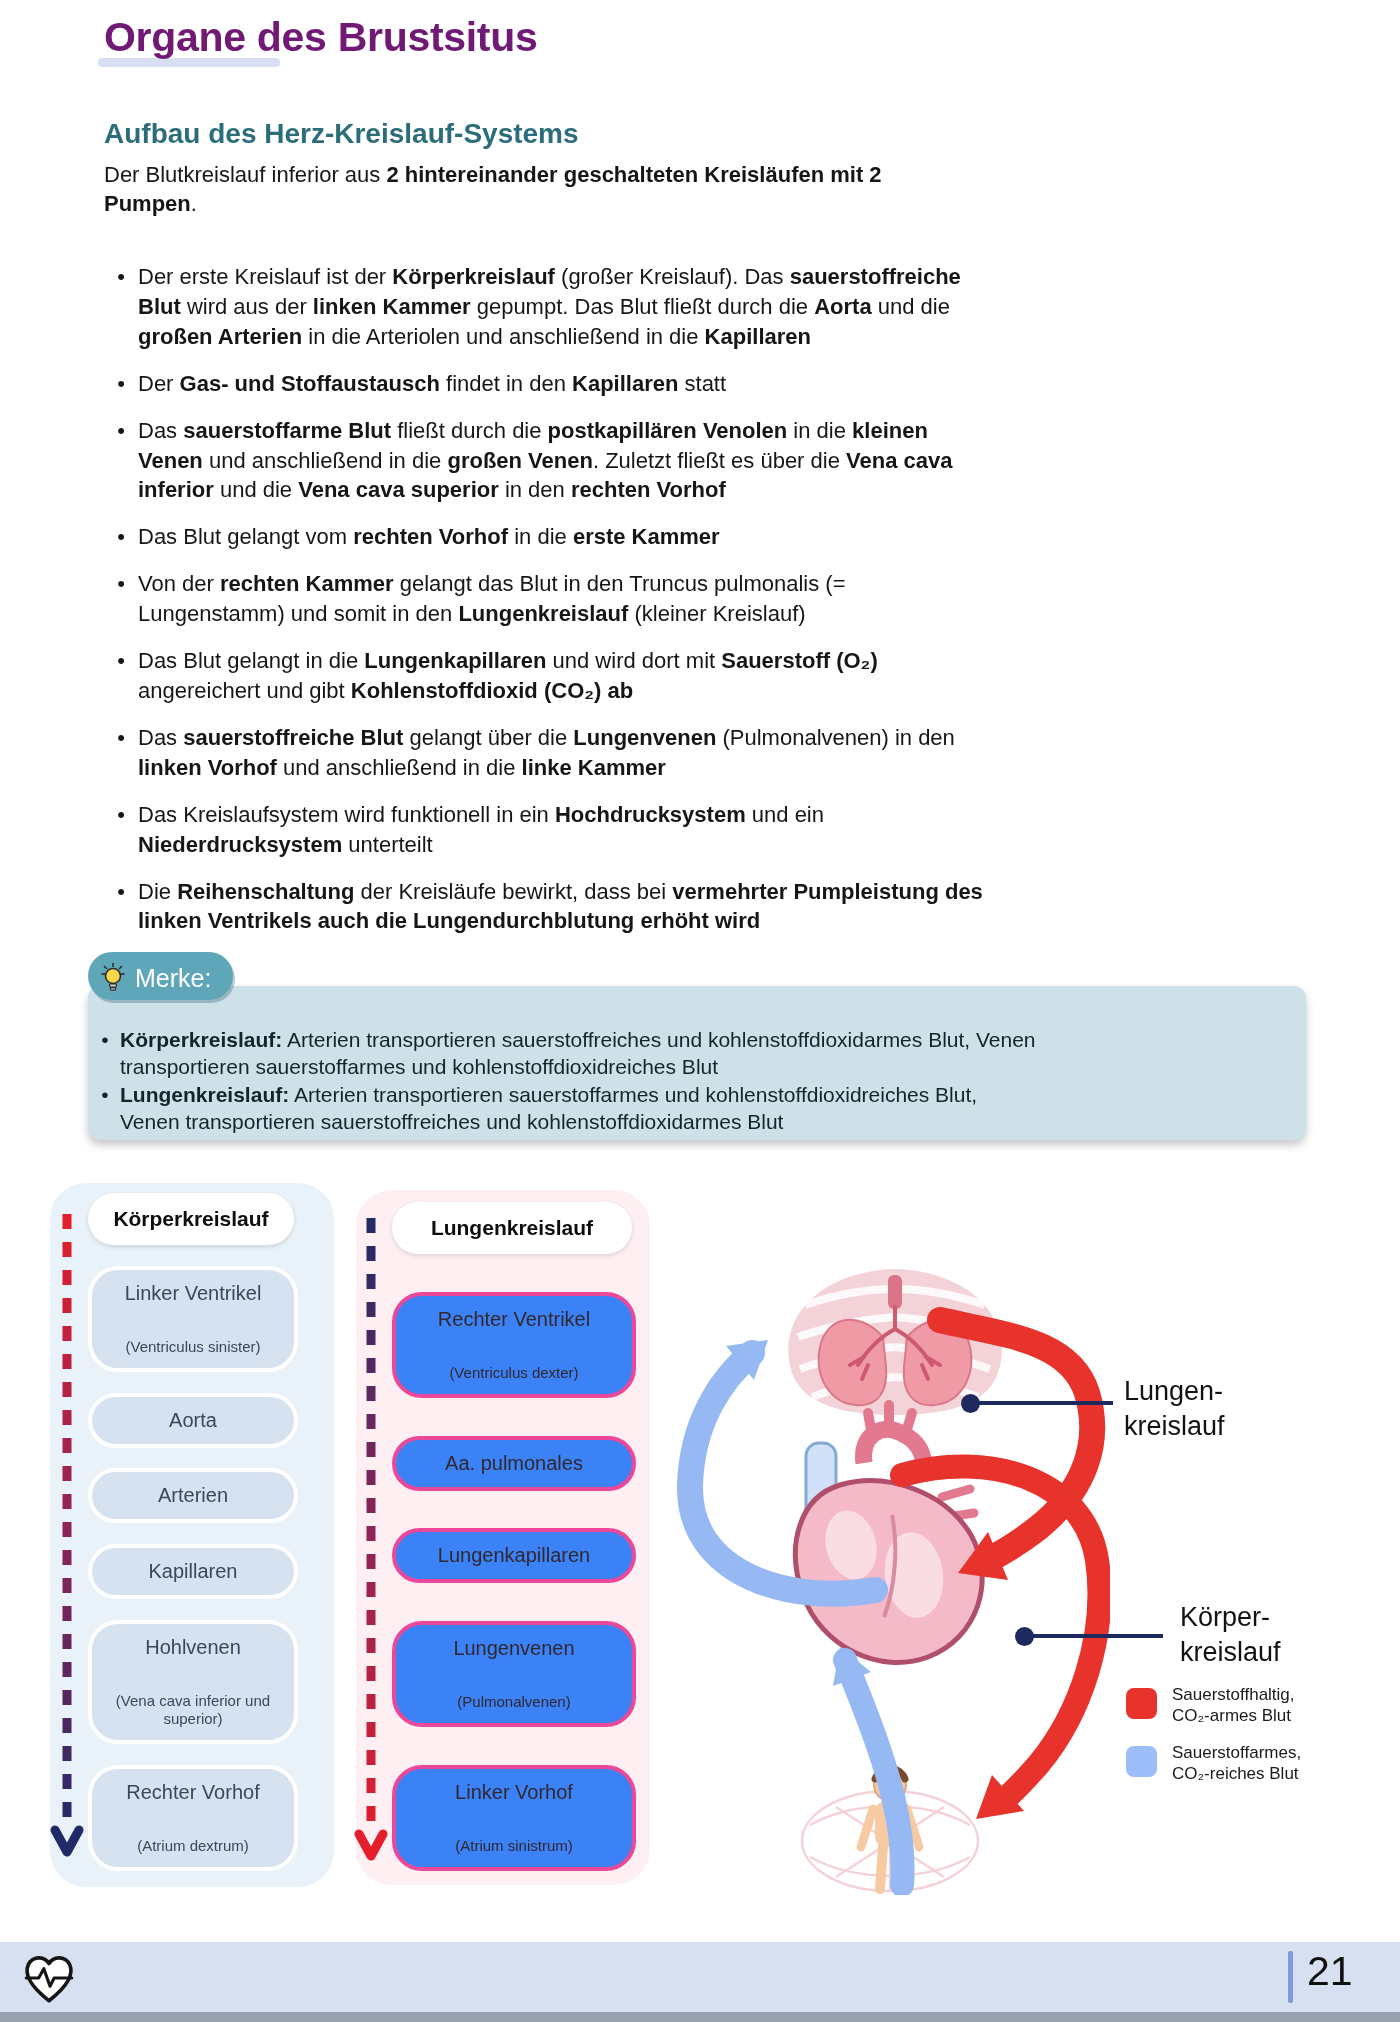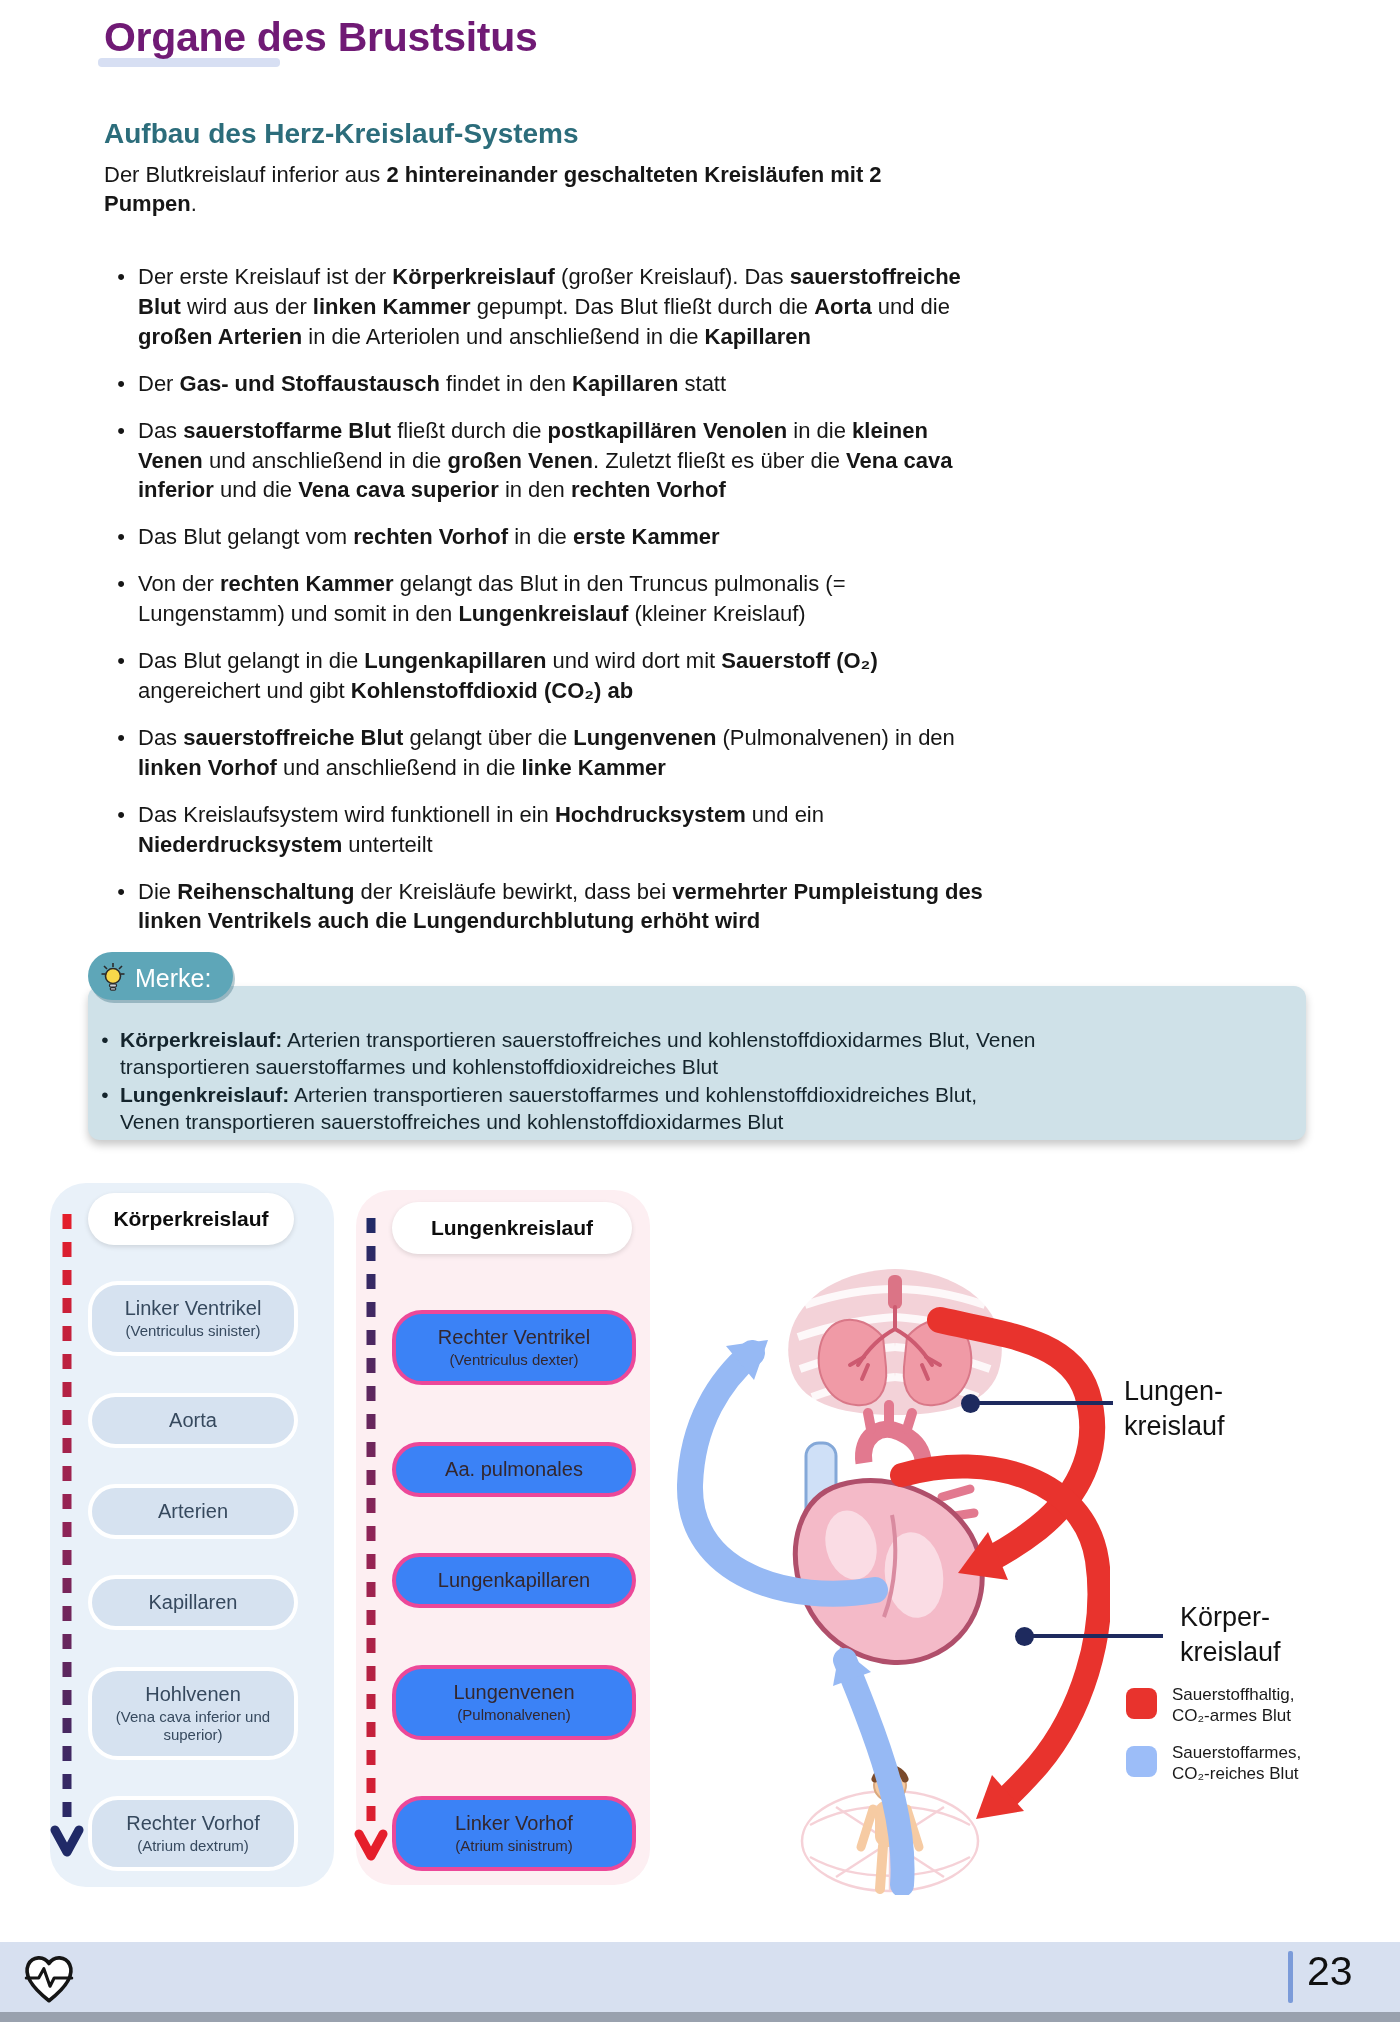--- a/index.html
+++ b/index.html
@@ -37,21 +37,21 @@
             box-sizing:border-box;}
   .flow-left{left:50px;top:1183px;width:284px;height:704px;background:#e9f1f9;border-radius:36px;
              padding:10px 0 16px 38px;}
   .flow-mid{left:356px;top:1190px;width:294px;height:695px;background:#fdeff2;border-radius:36px;
             padding:12px 0 14px 36px;}
   .flow-head{background:#fff;border-radius:26px;text-align:center;font-size:21px;font-weight:bold;color:#0d0d0d;
              padding:14px 0;box-shadow:0 2px 5px rgba(0,0,0,0.12);}
   .flow-left .flow-head{width:206px;}
   .flow-mid .flow-head{width:240px;}
   .flow-pill{border-radius:30px;text-align:center;display:flex;flex-direction:column;justify-content:center;
-             box-sizing:border-box;padding:12px 6px;}
+             box-sizing:border-box;padding:12px 6px;gap:31px;}
   .flow-left .flow-pill{width:210px;background:#d6e2f0;color:#36495e;border:4px solid #ffffff;}
   .flow-mid .flow-pill{width:244px;background:#3b82f6;color:#33272e;border:4px solid #ec4899;}
   .pill-main{font-size:20px;}
   .pill-sub{font-size:15px;margin-top:2px;line-height:1.2;}
   .pill-sub:empty{display:none;}
 
   
   .dot{width:19px;height:19px;border-radius:50%;background:#1e2a5e;z-index:4;}
   .pline{height:4px;background:#1e2a5e;z-index:4;}
   .call-label{font-size:27px;line-height:1.3;color:#121212;white-space:pre-line;z-index:4;}
@@ -302,16 +302,16 @@
   <div class="abs legend-swatch" style="left:1126px;top:1746px;background:#9cbdf8"></div>
   <div class="abs legend-text" style="left:1172px;top:1742px">Sauerstoffarmes,
 CO₂-reiches Blut</div>
 
   <div class="abs footer-bar"></div>
   <svg class="abs" style="left:18px;top:1947px" width="62" height="62" viewBox="0 0 60 60">
     <path d="M30 52 C 12 38 6 26 10 17 C 14 9 25 8 30 16 C 35 8 46 9 50 17 C 54 26 48 38 30 52 Z" fill="#ffffff" stroke="#151515" stroke-width="3.5" stroke-linejoin="round"></path>
     <polyline points="8,30 20,30 25,21 31,38 35,30 52,30" fill="none" stroke="#151515" stroke-width="3" stroke-linejoin="round" stroke-linecap="round"></polyline>
   </svg>
   <div class="abs page-num-bar"></div>
-  <div class="abs page-num">23</div>
+  <div class="abs page-num">21</div>
   <div class="abs bottom-strip"></div>
 
 </div>
 
 </body></html>

